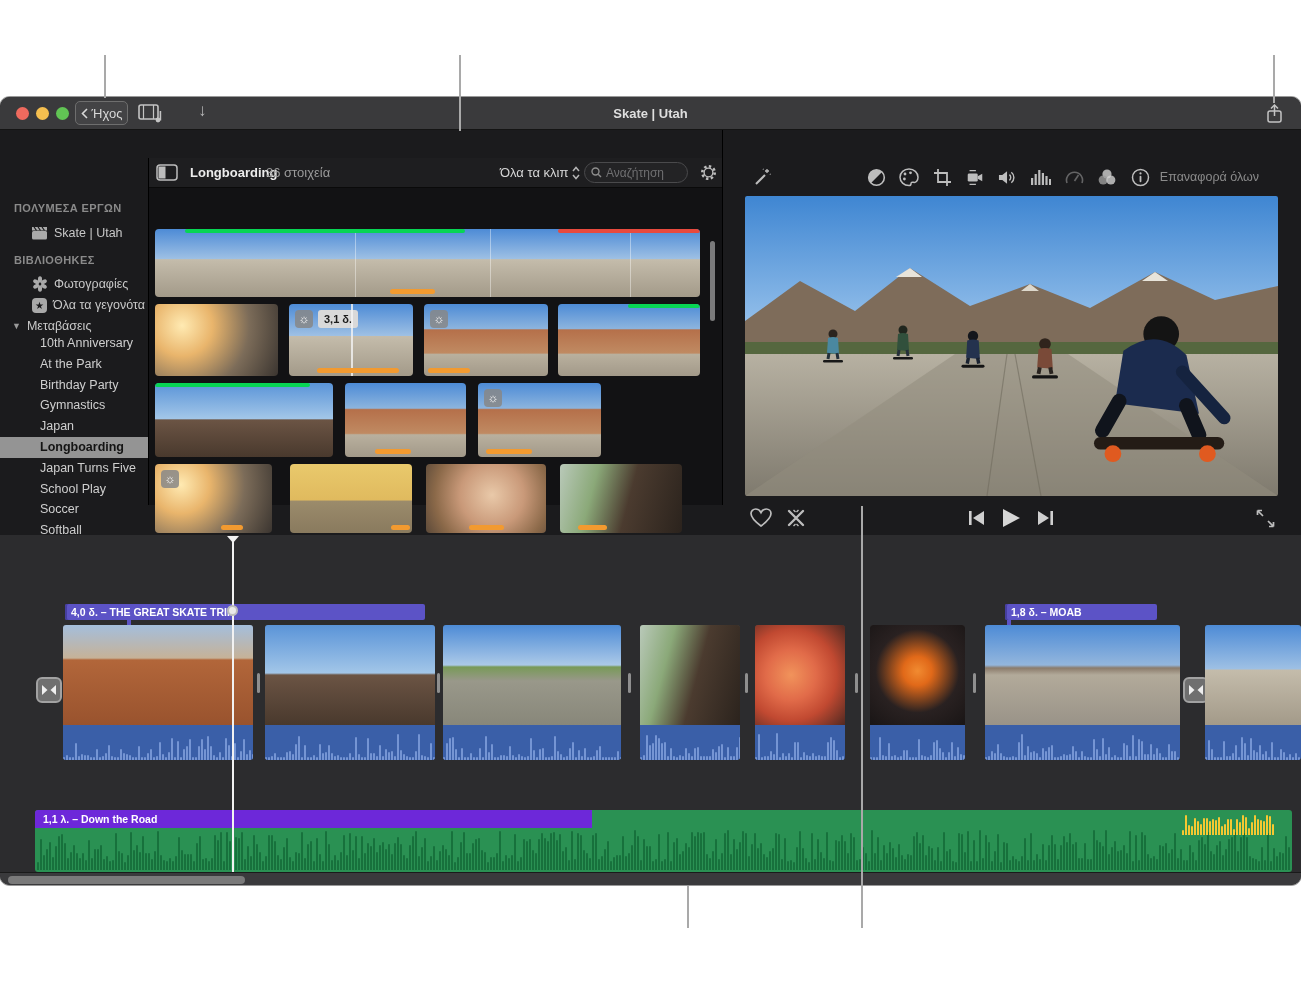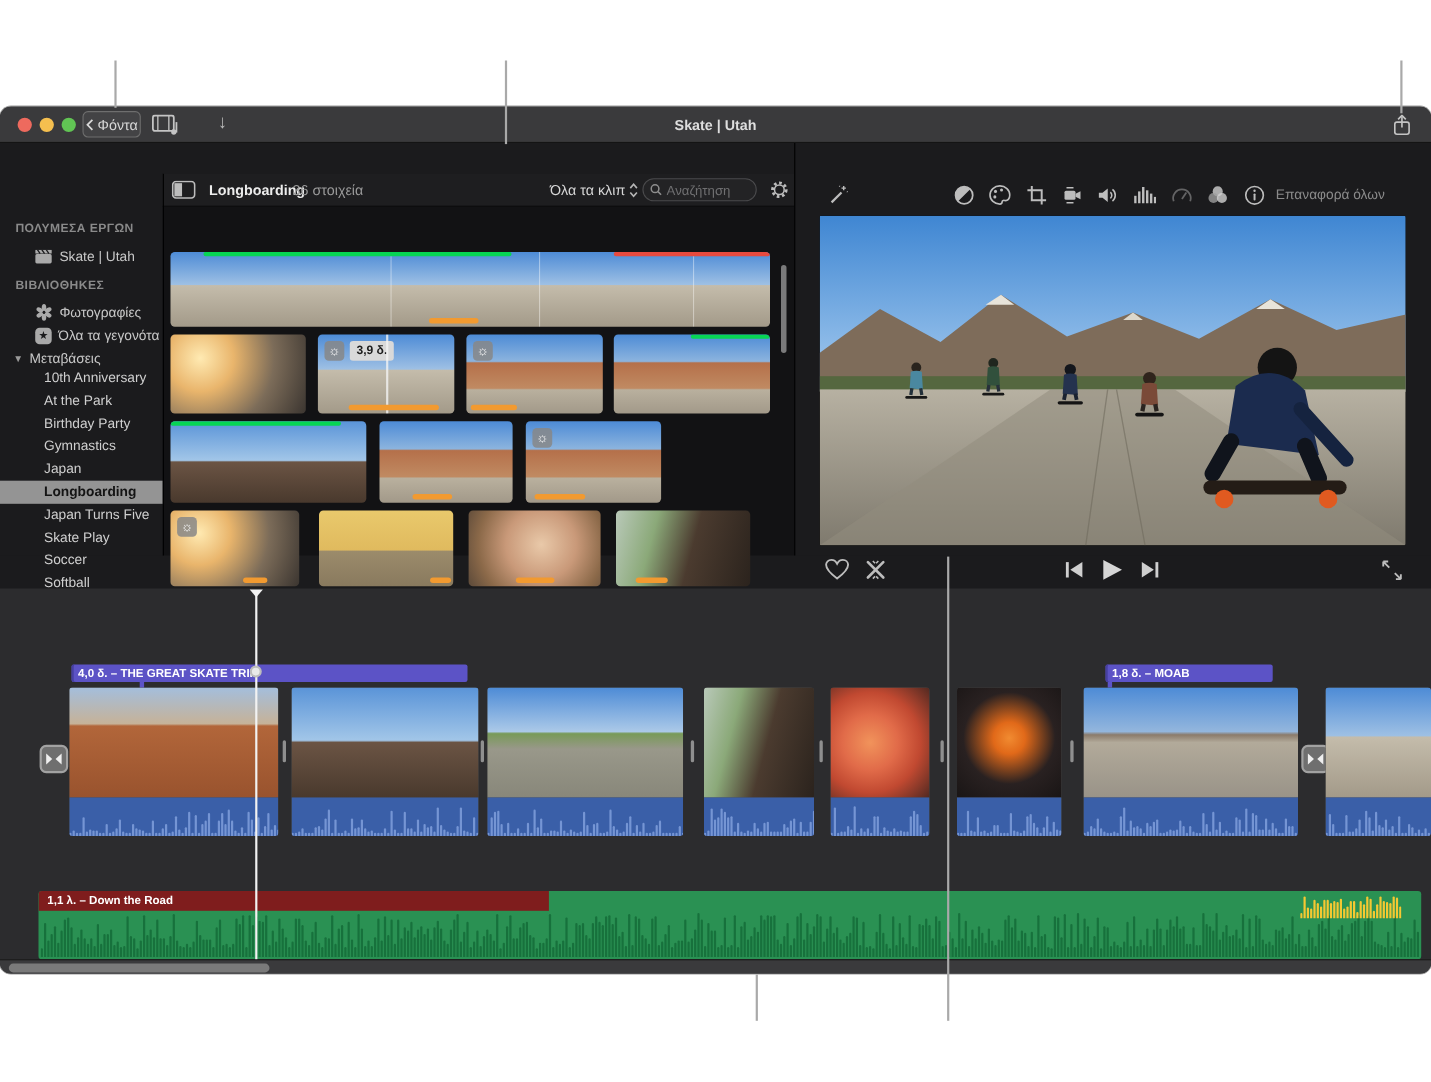--- a/index.html
+++ b/index.html
@@ -89,21 +89,21 @@
   .tbar { position:absolute; top:69px; height:16px; background:#5c53c6; border-radius:2px; color:#fff; font-size:10.5px; font-weight:bold; line-height:16px; padding-left:6px; white-space:nowrap; overflow:hidden; box-shadow:inset 2px 0 0 #463fa0; }
   .tstub { position:absolute; top:85px; width:4px; height:6px; background:#5c53c6; }
   .clip { position:absolute; top:90px; height:135px; border-radius:3px; overflow:hidden; background:#444; }
   .clip .photo { position:absolute; left:0; top:0; right:0; height:100px; }
   .cwave { position:absolute; left:0; right:0; bottom:0; height:35px; background:#3a5fa8; }
   .wave { position:absolute; display:flex; align-items:flex-end; overflow:hidden; }
   .wave i { width:2px; margin-right:1px; border-radius:1px 1px 0 0; flex:none; }
   .bpill { position:absolute; top:138px; width:3px; height:20px; border-radius:1.5px; background:#8f8f8f; }
   .trans { position:absolute; top:142px; width:26px; height:26px; border-radius:6px; background:#6f6f6f; border:2px solid #a2a2a2; display:flex; align-items:center; justify-content:center; }
   .audio { position:absolute; left:35px; top:275px; width:1257px; height:62px; background:#2a9153; border-radius:3px; overflow:hidden; }
-  .audio-label { position:absolute; left:0; top:0; width:464px; height:18px; background:#7f1d1d; color:#fff; font-size:10.5px; font-weight:bold; line-height:18px; padding-left:8px; }
+  .audio-label { position:absolute; left:0; top:0; width:557px; height:18px; background:#6d28d9; color:#fff; font-size:10.5px; font-weight:bold; line-height:18px; padding-left:8px; }
   .bottom-strip { position:absolute; left:0; top:775px; width:1301px; height:13px; background:#3a3a3c; border-top:1px solid #1a1a1a; }
   .hscroll { position:absolute; left:8px; top:2.5px; width:237px; height:8px; border-radius:4px; background:#7a7a7a; }
 
   .playhead { position:absolute; left:232px; top:441px; width:2px; height:334px; background:#f2f2f2; z-index:40; }
   .ph-tri { position:absolute; left:227px; top:439px; width:0; height:0; border-left:6px solid transparent; border-right:6px solid transparent; border-top:7px solid #f2f2f2; z-index:41; }
   .ph-knob { position:absolute; left:227px; top:511px; width:11px; height:11px; border-radius:50%; background:#e9e9e9; border:2px solid #bdbdbd; z-index:41; }
 
   svg { display:block; }
 </style>
 </head>
@@ -121,21 +121,21 @@
 
     <div class="titlebar">
       <div class="tl" style="left:16px;background:#ee6a5e"></div>
       <div class="tl" style="left:36px;background:#f5bf4f"></div>
       <div class="tl" style="left:56px;background:#61c454"></div>
       <div class="win-title">Skate | Utah</div>
       <div class="back-btn">
         <svg width="7" height="11" viewBox="0 0 7 11">
             <path d="M6,1 L1.5,5.5 L6,10" stroke="#d8d8d8" stroke-width="1.6" fill="none"></path>
           </svg>
-        <span>Φόντα</span>
+        <span>Ήχος</span>
       </div>
       <div style="position:absolute;left:138px;top:7px">
         <svg width="26" height="19" viewBox="0 0 26 19">
             <rect x="1" y="1" width="19" height="14" rx="2" fill="none" stroke="#c4c4c4" stroke-width="1.6"></rect>
             <line x1="5.5" y1="1" x2="5.5" y2="15" stroke="#c4c4c4" stroke-width="1.2"></line>
             <line x1="15.5" y1="1" x2="15.5" y2="15" stroke="#c4c4c4" stroke-width="1.2"></line>
             <circle cx="20" cy="16" r="2.4" fill="#c4c4c4"></circle>
             <rect x="21.6" y="7" width="1.6" height="9.5" fill="#c4c4c4"></rect>
           </svg>
       </div>
@@ -185,21 +185,21 @@
           <span>Μεταβάσεις</span>
         </div>
         <div class="sb-events">
           <div class="sb-event">10th Anniversary</div>
           <div class="sb-event">At the Park</div>
           <div class="sb-event">Birthday Party</div>
           <div class="sb-event">Gymnastics</div>
           <div class="sb-event">Japan</div>
           <div class="sb-event sel">Longboarding</div>
           <div class="sb-event">Japan Turns Five</div>
-          <div class="sb-event">Skate Play</div>
+          <div class="sb-event">School Play</div>
           <div class="sb-event">Soccer</div>
           <div class="sb-event">Softball</div>
         </div>
       </div>
 
       <div class="browser-head">
         <div style="position:absolute;left:8px;top:6px">
           <svg width="22" height="17" viewBox="0 0 22 17">
               <rect x="1" y="1" width="20" height="15" rx="3" fill="none" stroke="#bdbdbd" stroke-width="1.5"></rect>
               <rect x="2.5" y="2.5" width="7" height="12" fill="#bdbdbd"></rect>
@@ -232,21 +232,21 @@
           <div class="fsep" style="left:475px"></div>
           <div class="fline fl-green" style="left:30px;width:280px"></div>
           <div class="fline fl-red" style="left:403px;width:142px"></div>
           <div class="obar" style="left:235px;width:45px"></div>
         </div>
         <div class="scrollbar-v"></div>
 
         <div class="th g-sunflare" style="left:7px;top:116px;width:123px;height:72px"></div>
         <div class="th g-road" style="left:141px;top:116px;width:124px;height:72px">
           <div class="badge-sun">☼</div>
-          <div class="badge-dur">3,9 δ.</div>
+          <div class="badge-dur">3,1 δ.</div>
           <div class="skim" style="left:62px"></div>
           <div class="obar" style="left:28px;width:82px"></div>
         </div>
         <div class="th g-redrock" style="left:276px;top:116px;width:124px;height:72px">
           <div class="badge-sun">☼</div>
           <div class="obar" style="left:4px;width:42px"></div>
         </div>
         <div class="th g-redrock" style="left:410px;top:116px;width:142px;height:72px">
           <div class="fline fl-green" style="left:70px;width:72px"></div>
         </div>

